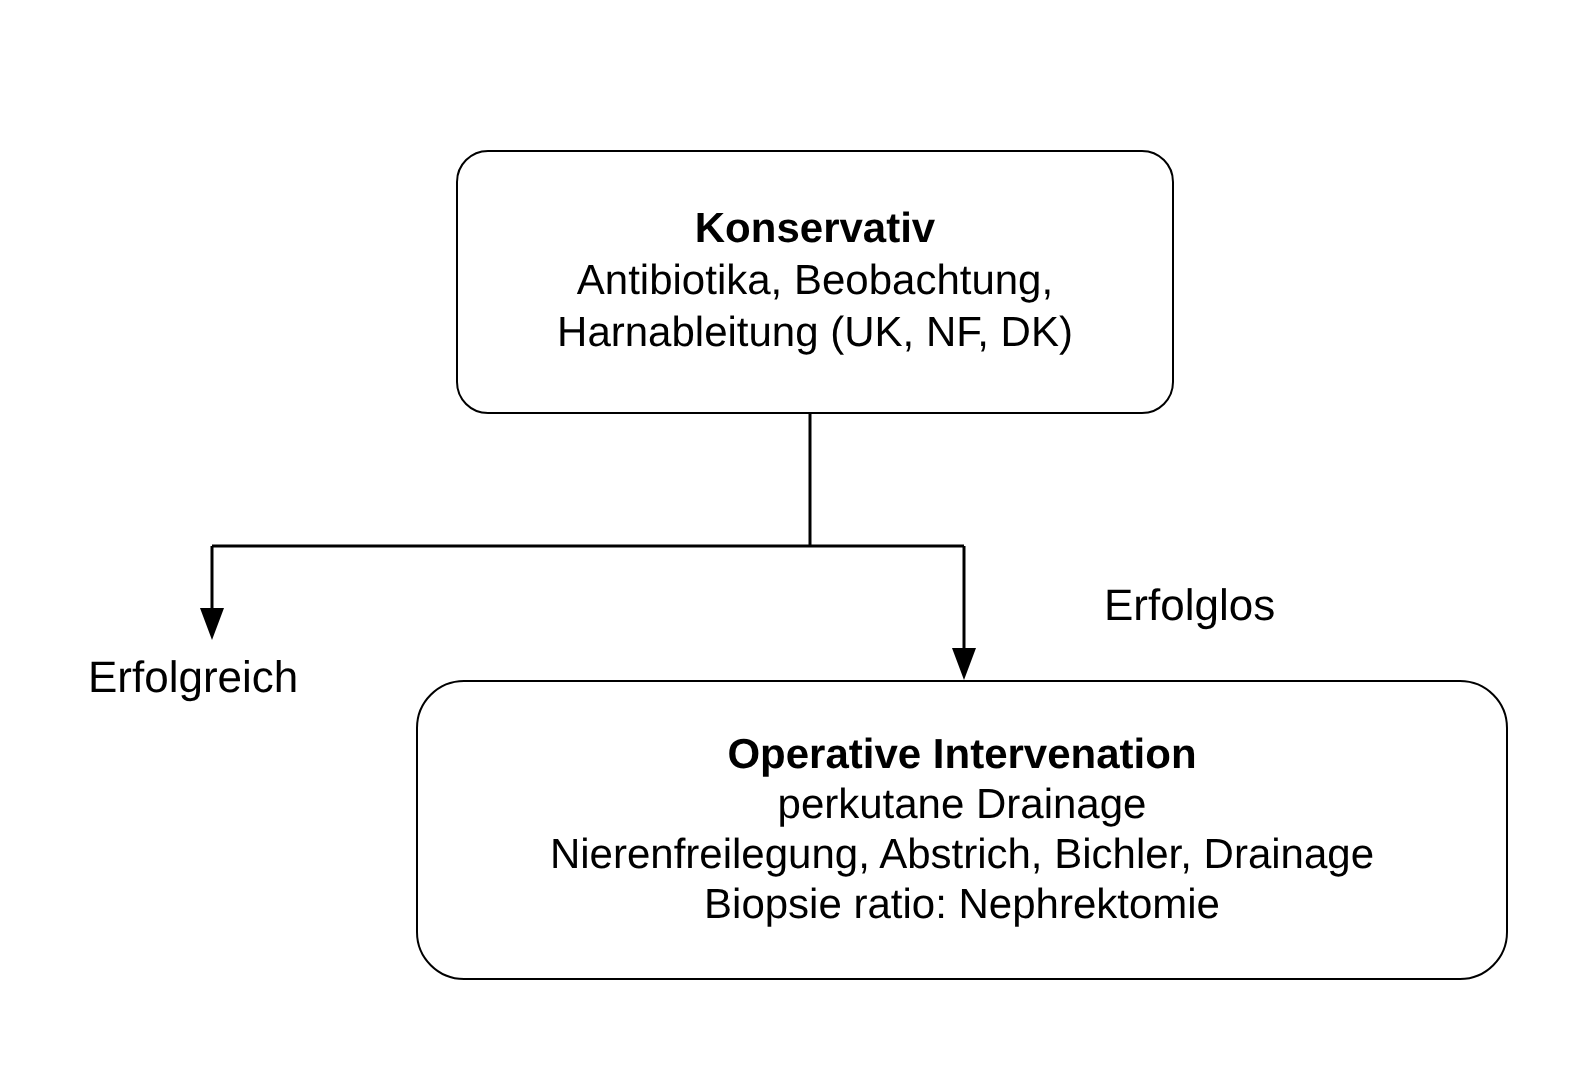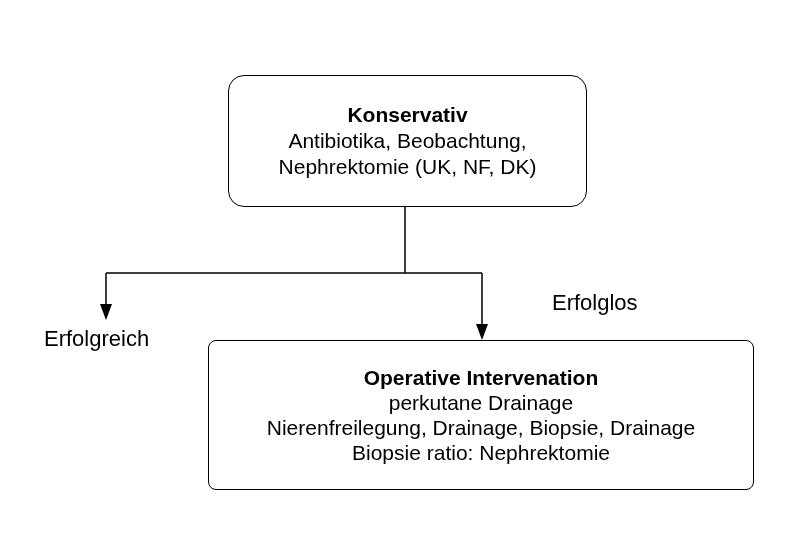--- a/index.html
+++ b/index.html
@@ -49,21 +49,21 @@
     height: 132px;
     border-radius: 16px;
     font-size: 21px;
     line-height: 26px;
   }
   .bottom-box {
     left: 208px;
     top: 340px;
     width: 546px;
     height: 150px;
-    border-radius: 8px;
+    border-radius: 24px;
     font-size: 21px;
     line-height: 25px;
   }
   .box-title {
     font-weight: bold;
   }
   .edge-label {
     position: absolute;
     font-size: 22px;
     white-space: nowrap;
@@ -100,28 +100,28 @@
     <line x1="106" y1="273" x2="106" y2="306"></line>
     <polygon points="100,304 112,304 106,320"></polygon>
 
     <line x1="482" y1="273" x2="482" y2="326"></line>
     <polygon points="476,324 488,324 482,340"></polygon>
   </svg>
 
   <div class="box top-box">
     <div class="box-title">Konservativ</div>
     <div class="box-line">Antibiotika, Beobachtung,</div>
-    <div class="box-line">Nephrektomie (UK, NF, DK)</div>
+    <div class="box-line">Harnableitung (UK, NF, DK)</div>
   </div>
 
   <div class="edge-label left">Erfolgreich</div>
 
   <div class="edge-label right">Erfolglos</div>
 
   <div class="box bottom-box">
     <div class="box-title">Operative Intervenation</div>
     <div class="box-line">perkutane Drainage</div>
-    <div class="box-line">Nierenfreilegung, Drainage, Biopsie, Drainage</div>
+    <div class="box-line">Nierenfreilegung, Abstrich, Bichler, Drainage</div>
     <div class="box-line">Biopsie ratio: Nephrektomie</div>
   </div>
 
 
 </div>
 
 </body></html>

